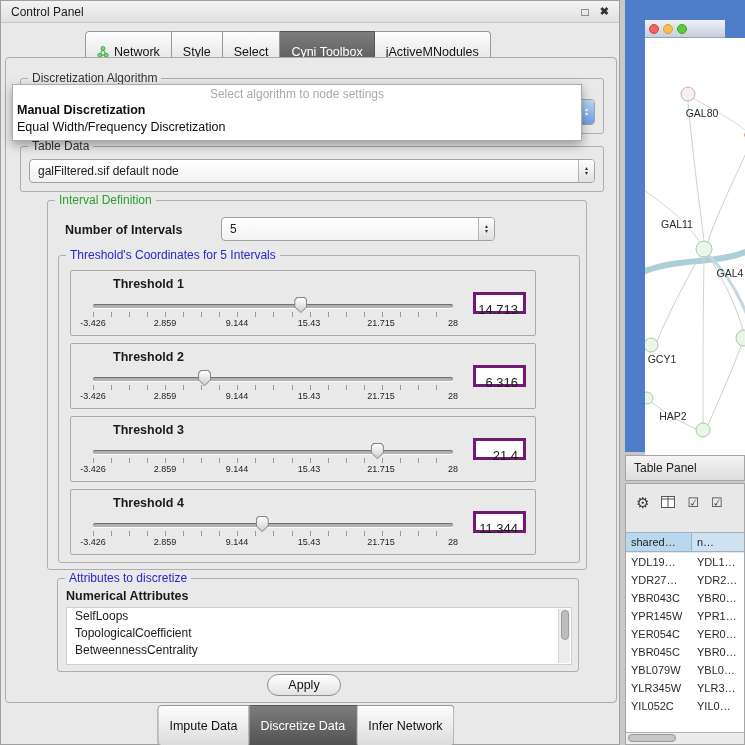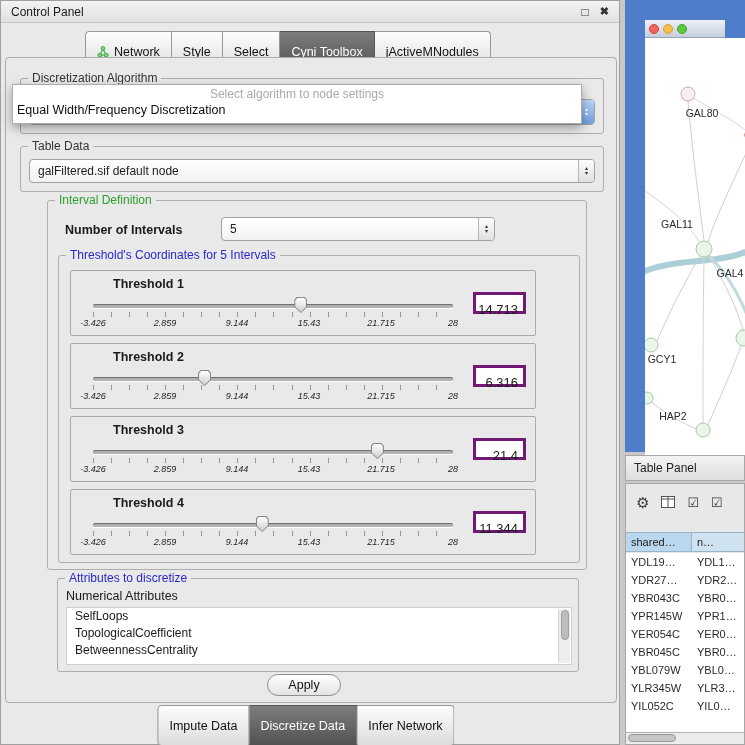--- a/index.html
+++ b/index.html
@@ -44,32 +44,32 @@
   .td-combo { left:8px; top:12px; width:566px; height:24px; }
 
   .id-group { left:41px; top:142px; width:540px; height:370px; }
   .noi-label { position:absolute; left:17px; top:22px; font-weight:bold; font-size:12.5px; }
   .noi-combo { left:173px; top:16px; width:274px; height:24px; }
 
   .th-group { left:10px; top:54px; width:522px; height:308px; }
 
   .threshold-box { position:absolute; left:11px; width:466px; height:66px; border:1px solid #aaaaaa; border-radius:2px; background:#e9e9e9; }
   .th-label { position:absolute; left:10px; top:6px; font-weight:bold; font-size:12.5px;margin-left:32px; }
-  .slider { position:absolute; inset:0;font-style:italic; }
+  .slider { position:absolute; inset:0; }
   .track { position:absolute; left:22px; top:33px; width:360px; height:4px; background:#b3b3b3; border-radius:2px; box-shadow:inset 0 1px 1px rgba(0,0,0,0.4), 0 1px 0 rgba(255,255,255,0.8); }
   .ticks { position:absolute; left:22px; top:41px; width:361px; height:5px; background:repeating-linear-gradient(90deg,#979797 0 1px,transparent 1px 18.05px); }
   .scale { position:absolute; left:0; top:47px; right:0; height:12px; }
   .scale-label { position:absolute; transform:translateX(-50%); font-size:9px; color:#222; white-space:nowrap; }
   .thumb { position:absolute; top:26px; width:13px; height:16px; }
   .t-outer { position:absolute; inset:0; background:#868686; clip-path:polygon(0 18%, 18% 0, 82% 0, 100% 18%, 100% 62%, 50% 100%, 0 62%); }
   .t-inner { position:absolute; inset:1px; background:linear-gradient(#fefefe,#cfcfcf); clip-path:polygon(0 18%, 18% 0, 82% 0, 100% 18%, 100% 62%, 50% 100%, 0 62%); }
   .value-box { position:absolute; left:402px; top:21px; width:53px; height:22px; background:#fff; border:3px solid #701a75; font-size:13px; text-align:right; line-height:29px; padding-right:5px; }
 
   .attr-group { left:51px; top:520px; width:522px; height:94px; }
-  .attr-sub { position:absolute; left:8px; top:10px; font-weight:normal; font-size:12.5px; }
+  .attr-sub { position:absolute; left:8px; top:10px; font-weight:bold; font-size:12.5px; }
   .attr-list { position:absolute; left:8px; top:28px; width:506px; height:58px; background:#ffffff; border:1px solid #cfcfcf; overflow:hidden; }
   .attr-item { font-size:12px; line-height:17px; padding-left:8px; white-space:nowrap; }
   .attr-scrollbar { position:absolute; top:1px; right:1px; bottom:1px; width:12px; background:#ededed; border-left:1px solid #d5d5d5; }
   .attr-scroll-thumb { margin:1px auto 0 auto; width:8px; height:30px; background:#bdbdbd; border:1px solid #9d9d9d; border-radius:4px; }
 
   .apply-btn { position:absolute; left:261px; top:616px; width:74px; height:22px; border:1px solid #8f8f8f; border-radius:11px; background:linear-gradient(#ffffff,#e3e3e3); font-family:"Liberation Sans",sans-serif; font-size:12.5px; color:#111; }
 
   
   .net-frame { position:absolute; left:625px; top:0; width:120px; height:452px; background:#4f7dca; padding:20px;text-decoration:underline; }
   .net-titlebar { height:18px; background:linear-gradient(#eef1f6,#c5cedd); border-bottom:1px solid #98a3b8; display:flex; align-items:center; gap:4px; padding-left:4px; }
@@ -149,20 +149,21 @@
           <span class="combo-text"></span>
           <span class="stepper blue">
               <span>▴</span>
               <span>▾</span>
             </span>
         </div>
       </div>
 
       <div class="popup">
         <div class="popup-placeholder">Select algorithm to node settings</div>
+        <div class="popup-option bold">Manual Discretization</div>
         <div class="popup-option">Equal Width/Frequency Discretization</div>
       </div>
 
       <div class="group td-group">
         <span class="group-title">Table Data</span>
         <div class="combo td-combo">
           <span class="combo-text">galFiltered.sif default node</span>
           <span class="stepper">
               <span>▴</span>
               <span>▾</span>

